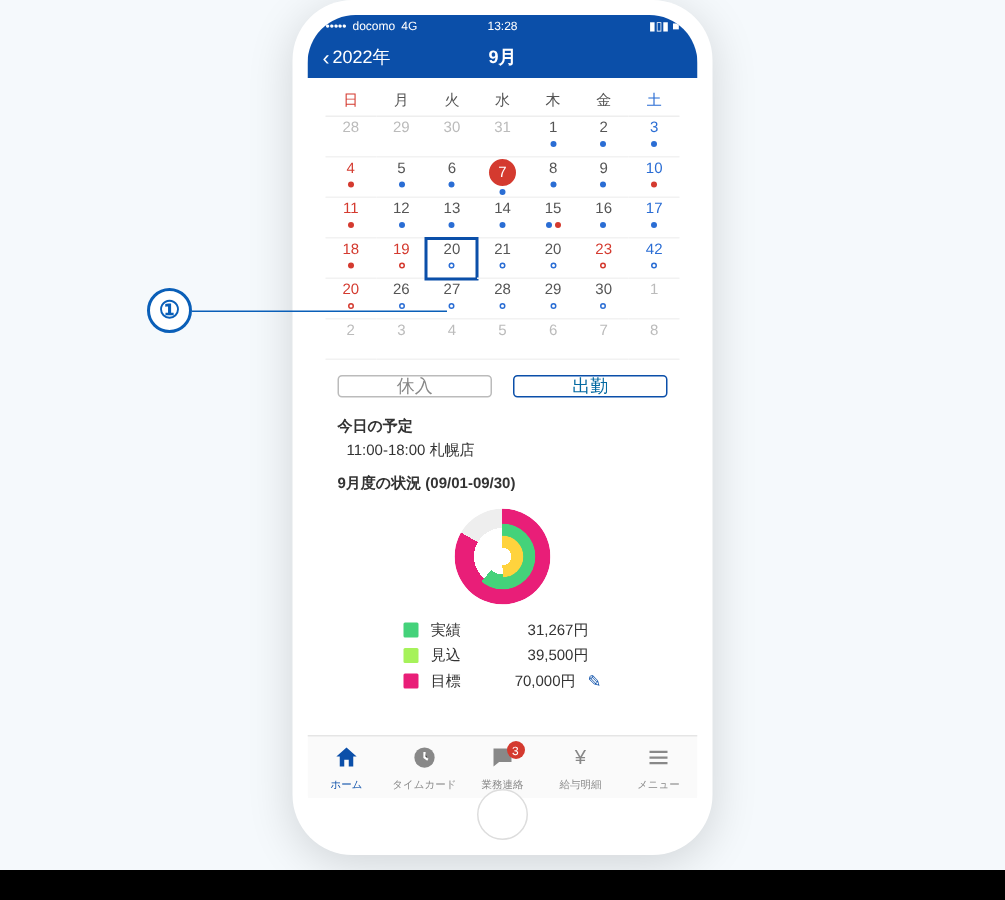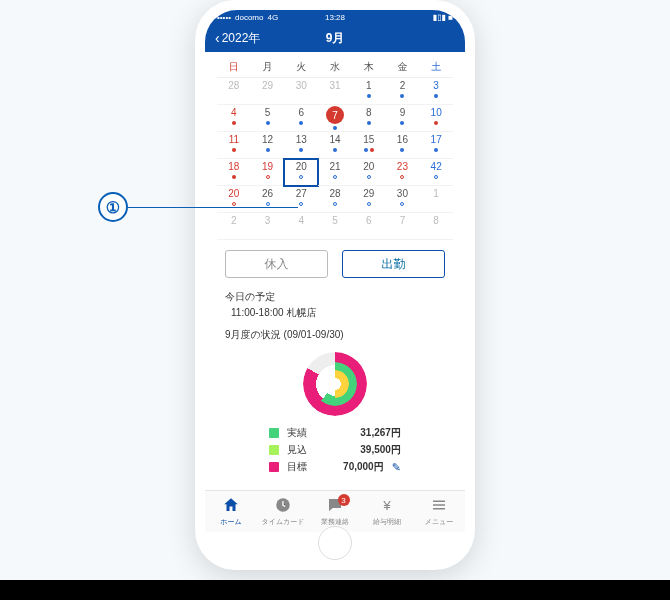--- a/index.html
+++ b/index.html
@@ -120,33 +120,33 @@
   .cal-selected {
     outline: 2px solid #0b4fa9;
     outline-offset: -1px;
   }
   .dots-row { display:flex; gap:2px; margin-top:1px; }
   .action-row {
     display: flex; gap: 14px; padding: 8px 20px;
   }
   .action-btn {
     flex: 1;
-    height: 28px;
+    height: 15px;
     font-size: 12px;
     display: flex; align-items: center; justify-content: center;
     border-radius: 3px;
     background: #fff;
   }
   .btn-grey { border: 1px solid #bbb; color: #888; }
   .btn-blue { border: 1px solid #0b4fa9; color: #0369a1; }
   .section {
     padding: 4px 20px;
     font-size: 10px;
   }
-  .sec-title { font-size: 10px; margin-bottom: 2px; color: #333; }
+  .sec-title { font-size: 10px; margin-bottom: 2px; color: #333; font-weight: bold; }
   .sec-body { font-size: 10px; color: #333; padding-left: 6px; }
   .stats {
     display: flex; align-items: center; gap: 10px;
     padding: 4px 18px 8px;
     flex-direction: column;
   }
   .donut {
     width: 64px; height: 64px;
     position: relative;
   }
@@ -174,21 +174,21 @@
   .legend {
     flex: 1;
     display: flex; flex-direction: column; gap: 3px;
   }
   .legend-row {
     display: flex; align-items: center; gap: 8px;
     font-size: 10px;
   }
   .legend-sw { width: 10px; height: 10px; border-radius: 1px; }
   .legend-label { width: 30px; color: #333; }
-  .legend-val { flex:1; text-align: right; color: #333; padding-left: 18px; font-weight: bold; }
+  .legend-val { flex:1; text-align: center; color: #333; padding-left: 18px; }
   .edit-icon { color: #0b4fa9; font-size: 11px; }
   .tab-bar {
     margin-top: auto;
     border-top: 1px solid #e5e5e5;
     display: flex;
     height: 42px;
     background: #fafafa;
   }
   .tab {
     flex: 1;

